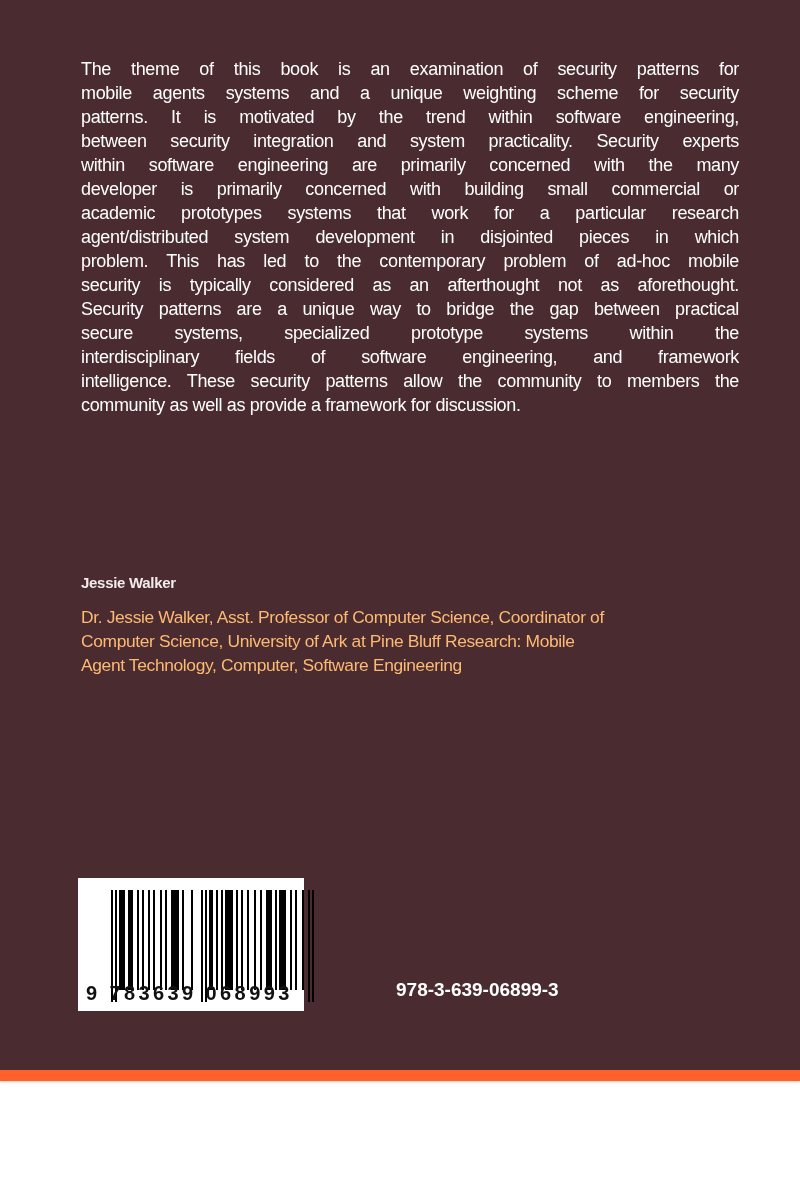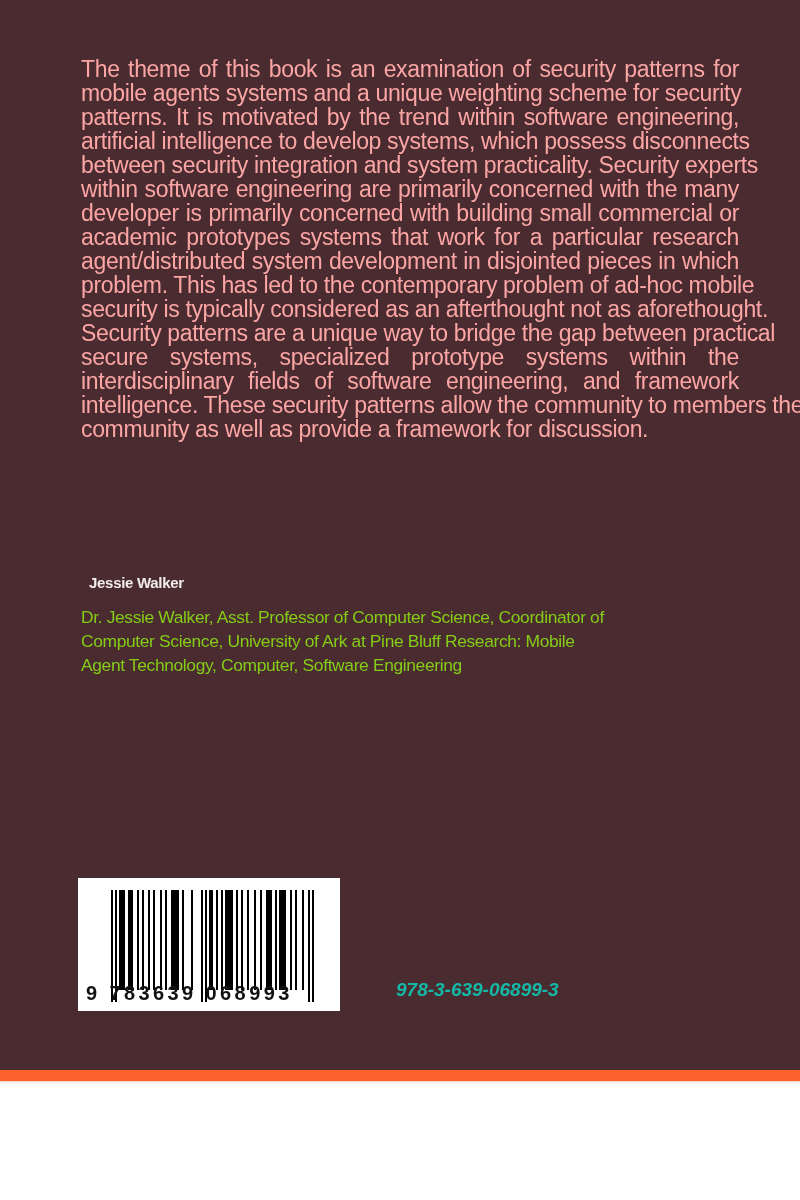--- a/index.html
+++ b/index.html
@@ -7,73 +7,70 @@
     width: 800px; height: 1200px; position: relative; overflow: hidden;
     background: #ffffff;
     font-family: "DejaVu Sans", "Liberation Sans", sans-serif;
   }
   .cover {
     position: absolute; left: 0; top: 0; width: 800px; height: 1070px;
     background: #4a2c30;
   }
   .blurb {
     position: absolute; left: 81px; top: 57px; width: 658px;
-    color: #fca5a5; font-size: 23px; line-height: 24px;
+    color: #ffffff; font-size: 18px; line-height: 24px;
     font-family: "Liberation Sans", sans-serif;
     letter-spacing: -0.35px;
   }
   .blurb .line {
     display: block; white-space: nowrap; height: 24px;
     text-align: justify; text-align-last: justify;
   }
   .blurb .line.last { text-align-last: left; }
   .author-name {
     position: absolute; left: 81px; top: 574px;
     color: #f3ecec; font-size: 15px; font-weight: bold;
-    font-family: "Liberation Sans", sans-serif; letter-spacing: -0.3px; margin-left: 8px;
+    font-family: "Liberation Sans", sans-serif; letter-spacing: -0.3px;
   }
   .author-bio {
     position: absolute; left: 81px; top: 605px; width: 700px;
-    color: #84cc16; font-size: 17.4px; line-height: 24px;
+    color: #fdba74; font-size: 17.4px; line-height: 24px;
     font-family: "Liberation Sans", sans-serif; letter-spacing: -0.35px;
   }
   .author-bio .line { display: block; white-space: nowrap; }
   .barcode {
     position: absolute; left: 78px; top: 878px; width: 226px; height: 133px;
     background: #ffffff;
-    padding-left: 36px;
   }
   .barcode svg { position: absolute; left: 0; top: 0; }
   .barcode-digits {
     position: absolute; left: 8px; top: 104px; width: 240px;
     font-family: "Liberation Sans", sans-serif; font-weight: bold;
     font-size: 20px; color: #111; letter-spacing: 3.4px;
   }
   .isbn {
     position: absolute; left: 396px; top: 979px;
-    color: #14b8a6; font-size: 19px; font-weight: bold;
+    color: #ffffff; font-size: 19px; font-weight: bold;
     font-family: "Liberation Sans", sans-serif;
-    font-style: italic;
   }
   .stripe {
     position: absolute; left: 0; top: 1070px; width: 800px; height: 11px;
     background: #ff612c;
     box-shadow: 0 1px 2px rgba(200,90,50,0.35);
   }
 </style>
 </head>
 <body>
 
 <div class="cover">
 
   <div class="blurb">
     <span class="line">The theme of this book is an examination of security patterns for</span>
     <span class="line">mobile agents systems and a unique weighting scheme for security</span>
     <span class="line">patterns. It is motivated by the trend within software engineering,</span>
-    <span class="line">artificial intelligence to develop systems, which possess disconnects</span>
     <span class="line">between security integration and system practicality. Security experts</span>
     <span class="line">within software engineering are primarily concerned with the many</span>
     <span class="line">developer is primarily concerned with building small commercial or</span>
     <span class="line">academic prototypes systems that work for a particular research</span>
     <span class="line">agent/distributed system development in disjointed pieces in which</span>
     <span class="line">problem. This has led to the contemporary problem of ad-hoc mobile</span>
     <span class="line">security is typically considered as an afterthought not as aforethought.</span>
     <span class="line">Security patterns are a unique way to bridge the gap between practical</span>
     <span class="line">secure systems, specialized prototype systems within the</span>
     <span class="line">interdisciplinary fields of software engineering, and framework</span>

